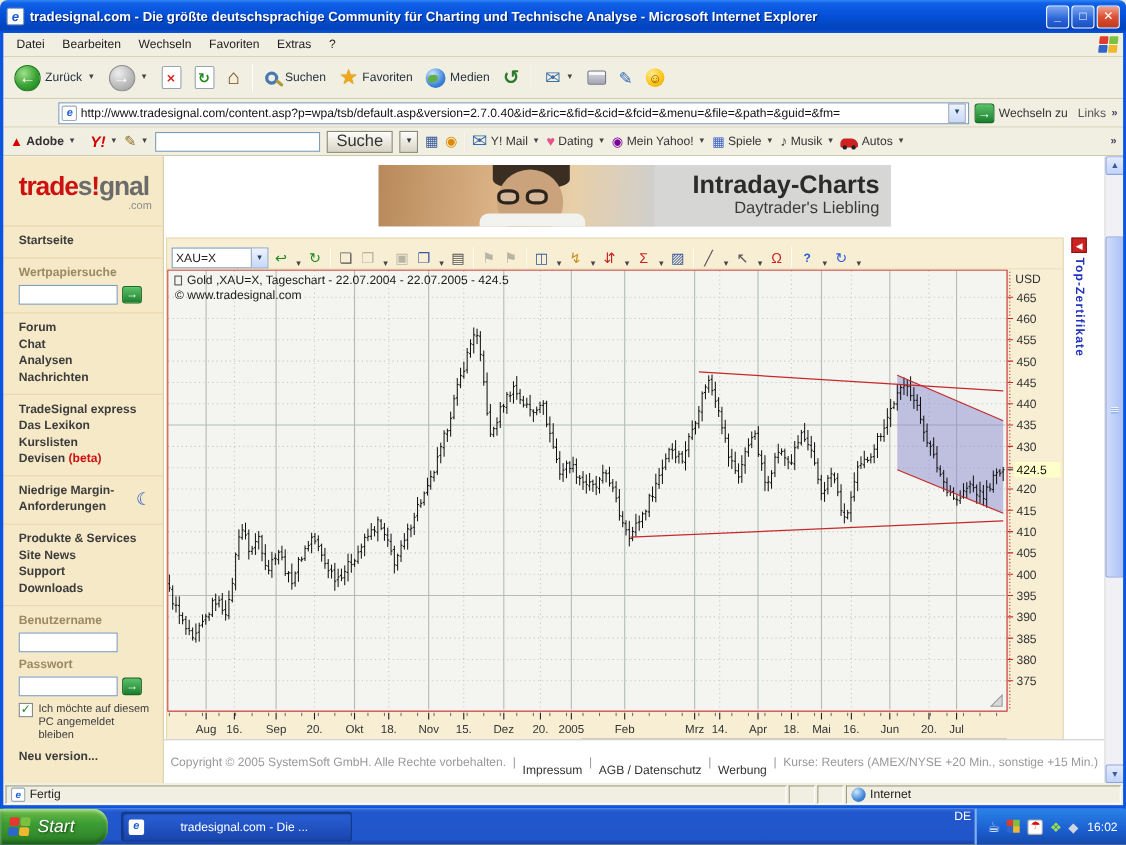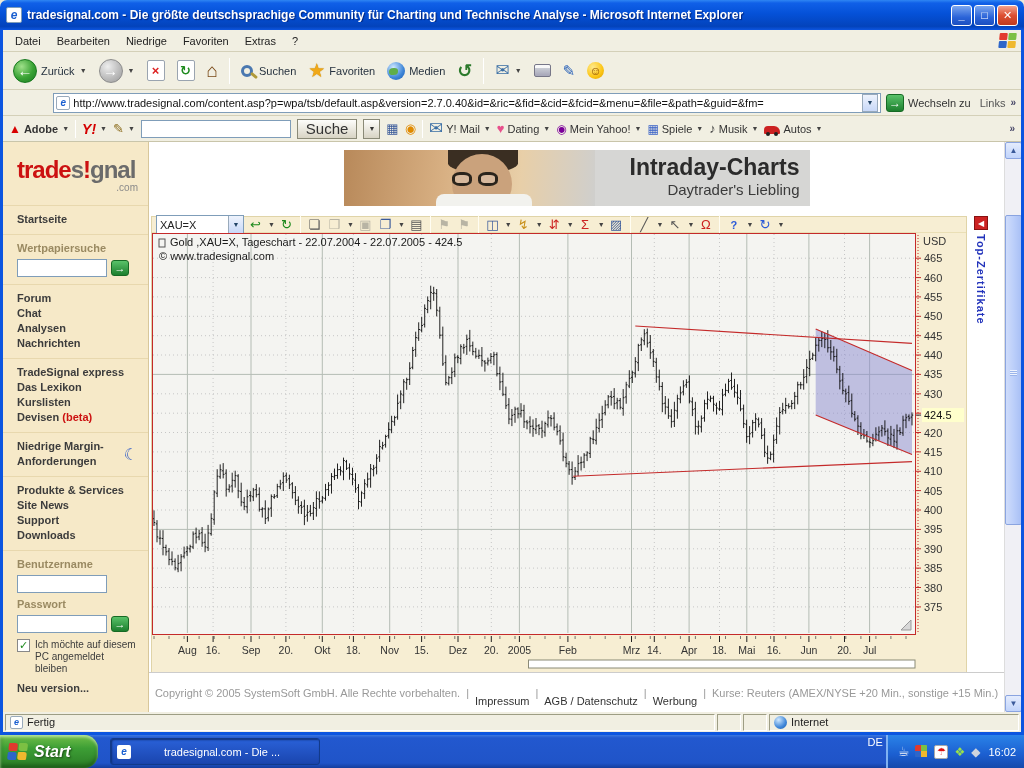--- a/index.html
+++ b/index.html
@@ -118,21 +118,21 @@
     background:linear-gradient(95deg,#b8895a 0%,#d8b083 40%,#e8cfa8 70%,#cfcfcd 100%);}
   .bhead{position:absolute;left:108px;top:4px;width:60px;height:60px;border-radius:50%;background:#caa27c;}
   .bhair{position:absolute;left:104px;top:0px;width:70px;height:22px;border-radius:0 0 40% 40%;background:#3a2e22;}
   .bglass1,.bglass2{position:absolute;top:22px;width:20px;height:14px;border:3px solid #2a241c;border-radius:40%;background:rgba(255,255,255,.25);}
   .bglass1{left:108px}.bglass2{left:134px}
   .bshirt{position:absolute;left:92px;top:44px;width:96px;height:14px;background:#f2f2ee;border-radius:8px 8px 0 0;}
   .btit{position:absolute;right:10px;top:4px;font-size:23px;color:#2b2b2b;font-weight:bold;letter-spacing:0;}
   .bsub{position:absolute;right:10px;top:31px;font-size:15px;color:#3a3a3a;}
 
   .chartwidget{position:relative;margin:10px 0 0 2px;width:816px;background:#f7eed3;border:1px solid #e0d4a8;}
-  .cbar{height:16px;display:flex;align-items:center;gap:3px;padding:0 4px;background:#f7eed3;border-bottom:1px solid #eadfb6;}
+  .cbar{height:28px;display:flex;align-items:flex-end;gap:3px;padding:0 4px;background:#f7eed3;border-bottom:1px solid #eadfb6;}
   .combo{display:flex;align-items:center;border:1px solid #7f9db9;background:#fff;height:19px;width:88px;}
   .combo .ct{flex:1;padding-left:3px;font-size:11px;}
   .combo .cb{width:15px;height:17px;background:linear-gradient(180deg,#eef3fc,#c8d8f8);border-left:1px solid #9ab;font-size:7px;display:flex;align-items:center;justify-content:center;color:#246;}
   .cbtn{min-width:17px;height:19px;display:flex;align-items:center;justify-content:center;font-size:13px;padding:0 1px;}
   .cbtn.sm{font-size:11px}
   .g.green{color:#1d8a1d}.g.blue{color:#2a5ad8}.g.red{color:#cc2222}.g.gray{color:#b8b4a4}.g.dark{color:#555}
   .g.gold{color:#c8901a}.g.nav{color:#3a5a9a}
   .csep{width:1px;height:20px;background:#ddd2a8;border-right:1px solid #fffdf2;margin:0 2px;}
 
   .sidetab{position:absolute;left:822px;top:74px;width:20px;display:flex;flex-direction:column;align-items:center;gap:4px;}
@@ -165,21 +165,21 @@
 
   
   .taskbar{position:absolute;left:0;right:0;bottom:0;height:33px;
     background:linear-gradient(180deg,#3b77e0 0%,#2258cf 9%,#2054c8 85%,#153e9d 100%);display:flex;align-items:stretch;}
   .startbtn{width:98px;background:linear-gradient(180deg,#71bf49 0%,#3d9e35 40%,#2c7f27 95%);
     border-radius:0 14px 14px 0;display:flex;align-items:center;gap:6px;padding:0 14px 0 8px;box-shadow:inset 0 2px 3px #b7e3a0, inset 0 -3px 4px #1c5c18;}
   .startflag{width:20px;height:18px;display:grid;grid-template-columns:9px 9px;grid-template-rows:8px 8px;gap:1px;transform:skewX(-8deg);}
   .startflag i{border-radius:1px 3px 1px 3px;}
   .startflag i:nth-child(1){background:#e23a2e}.startflag i:nth-child(2){background:#7cc043}
   .startflag i:nth-child(3){background:#2e66c9}.startflag i:nth-child(4){background:#efb82e}
-  .startlbl{color:#fff;font-weight:bold;font-style:italic;font-size:16px;text-shadow:1px 1px 2px #1a4a14;}
+  .startlbl{color:#fff;font-weight:normal;font-style:italic;font-size:16px;text-shadow:1px 1px 2px #1a4a14;}
   .taskitem{margin:3px 0 3px 12px;width:210px;background:linear-gradient(180deg,#2a61d8,#1a45ae);border:1px solid #123a8a;border-radius:3px;
     display:flex;align-items:center;gap:5px;padding:0 6px;color:#fff;font-size:11px;box-shadow:inset 1px 1px 2px #0e2f75;}
   .ticon{width:14px;height:14px;background:#fff;border-radius:2px;color:#1a5fd0;font-weight:bold;font-style:italic;font-size:10px;line-height:13px;text-align:center;flex:none;}
   .ttext{white-space:nowrap;overflow:hidden;padding-left:28px;}
   .traygap{flex:1}
   .tray{display:flex;align-items:center;gap:6px;padding:0 8px 0 10px;background:linear-gradient(180deg,#2a83e8,#1b5ed0 60%,#1549ab);
     border-left:2px solid #7fb1f2;color:#fff;}
   .lang{font-size:11px;color:#fff;padding:1px 3px;}
   .trayic{font-size:13px;line-height:13px;}
   .trayic.java{color:#f8f8f8}
@@ -206,21 +206,21 @@
     </span>
   </div>
 
   <div class="wb l"></div>
   <div class="wb r"></div>
   <div class="wb b"></div>
 
   <div class="menubar">
     <span class="menuitem">Datei</span>
     <span class="menuitem">Bearbeiten</span>
-    <span class="menuitem">Niedrige</span>
+    <span class="menuitem">Wechseln</span>
     <span class="menuitem">Favoriten</span>
     <span class="menuitem">Extras</span>
     <span class="menuitem">?</span>
     <span class="spacer"></span>
     <span class="brandflag">
         <i></i>
         <i></i>
         <i></i>
         <i></i>
       </span>

